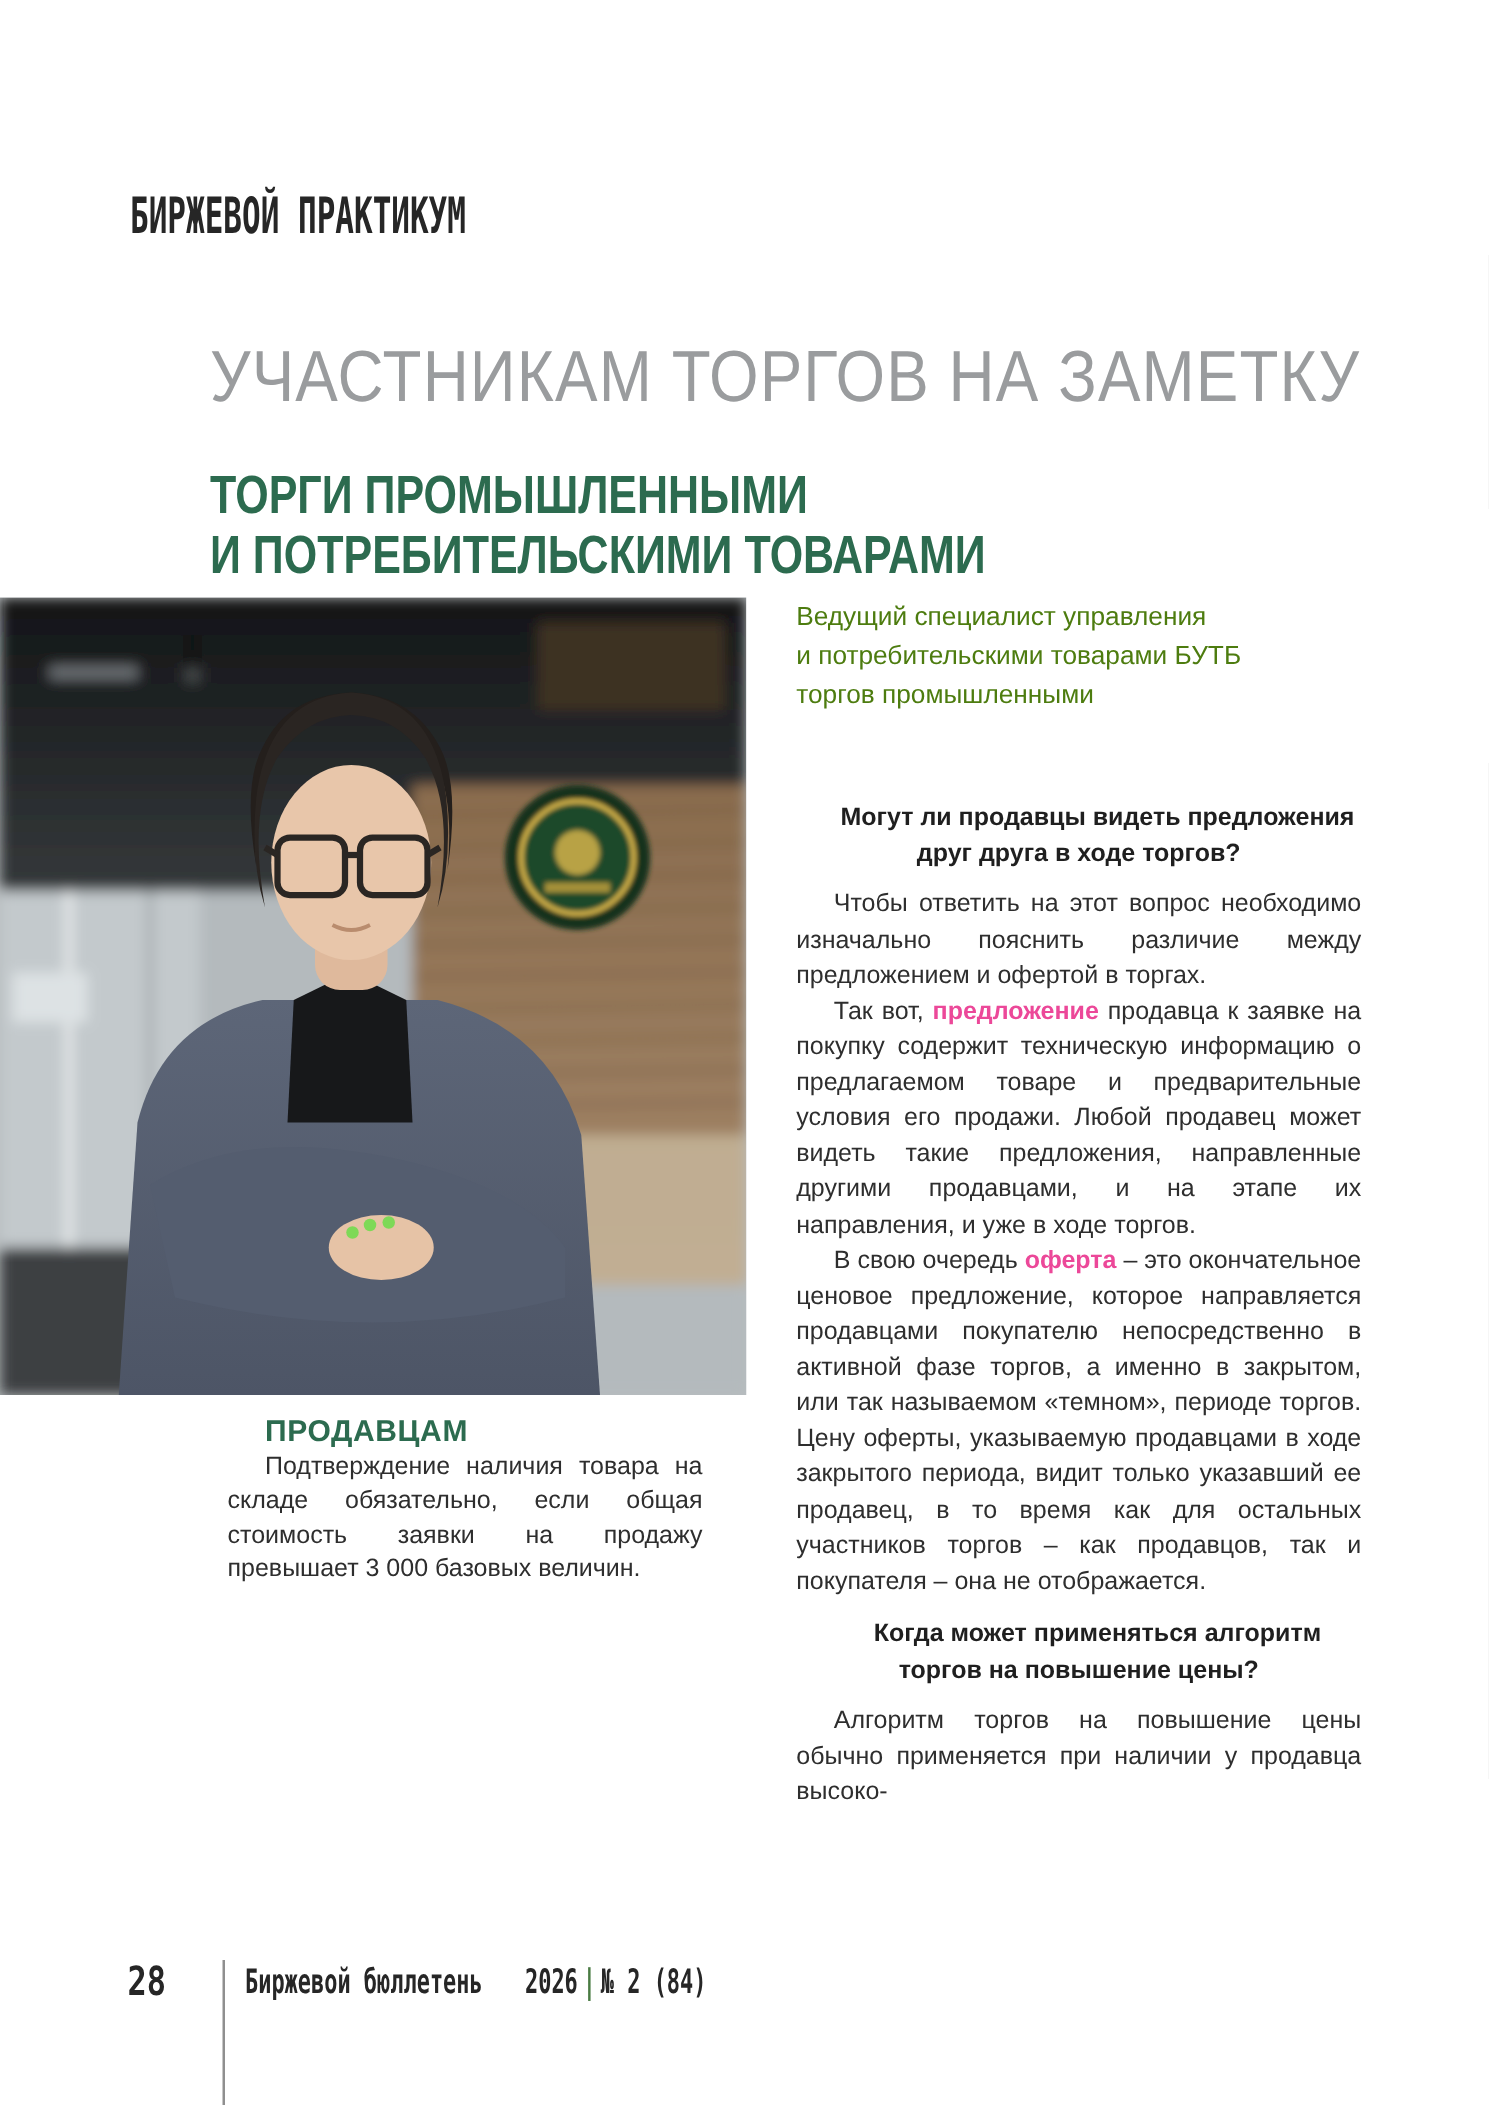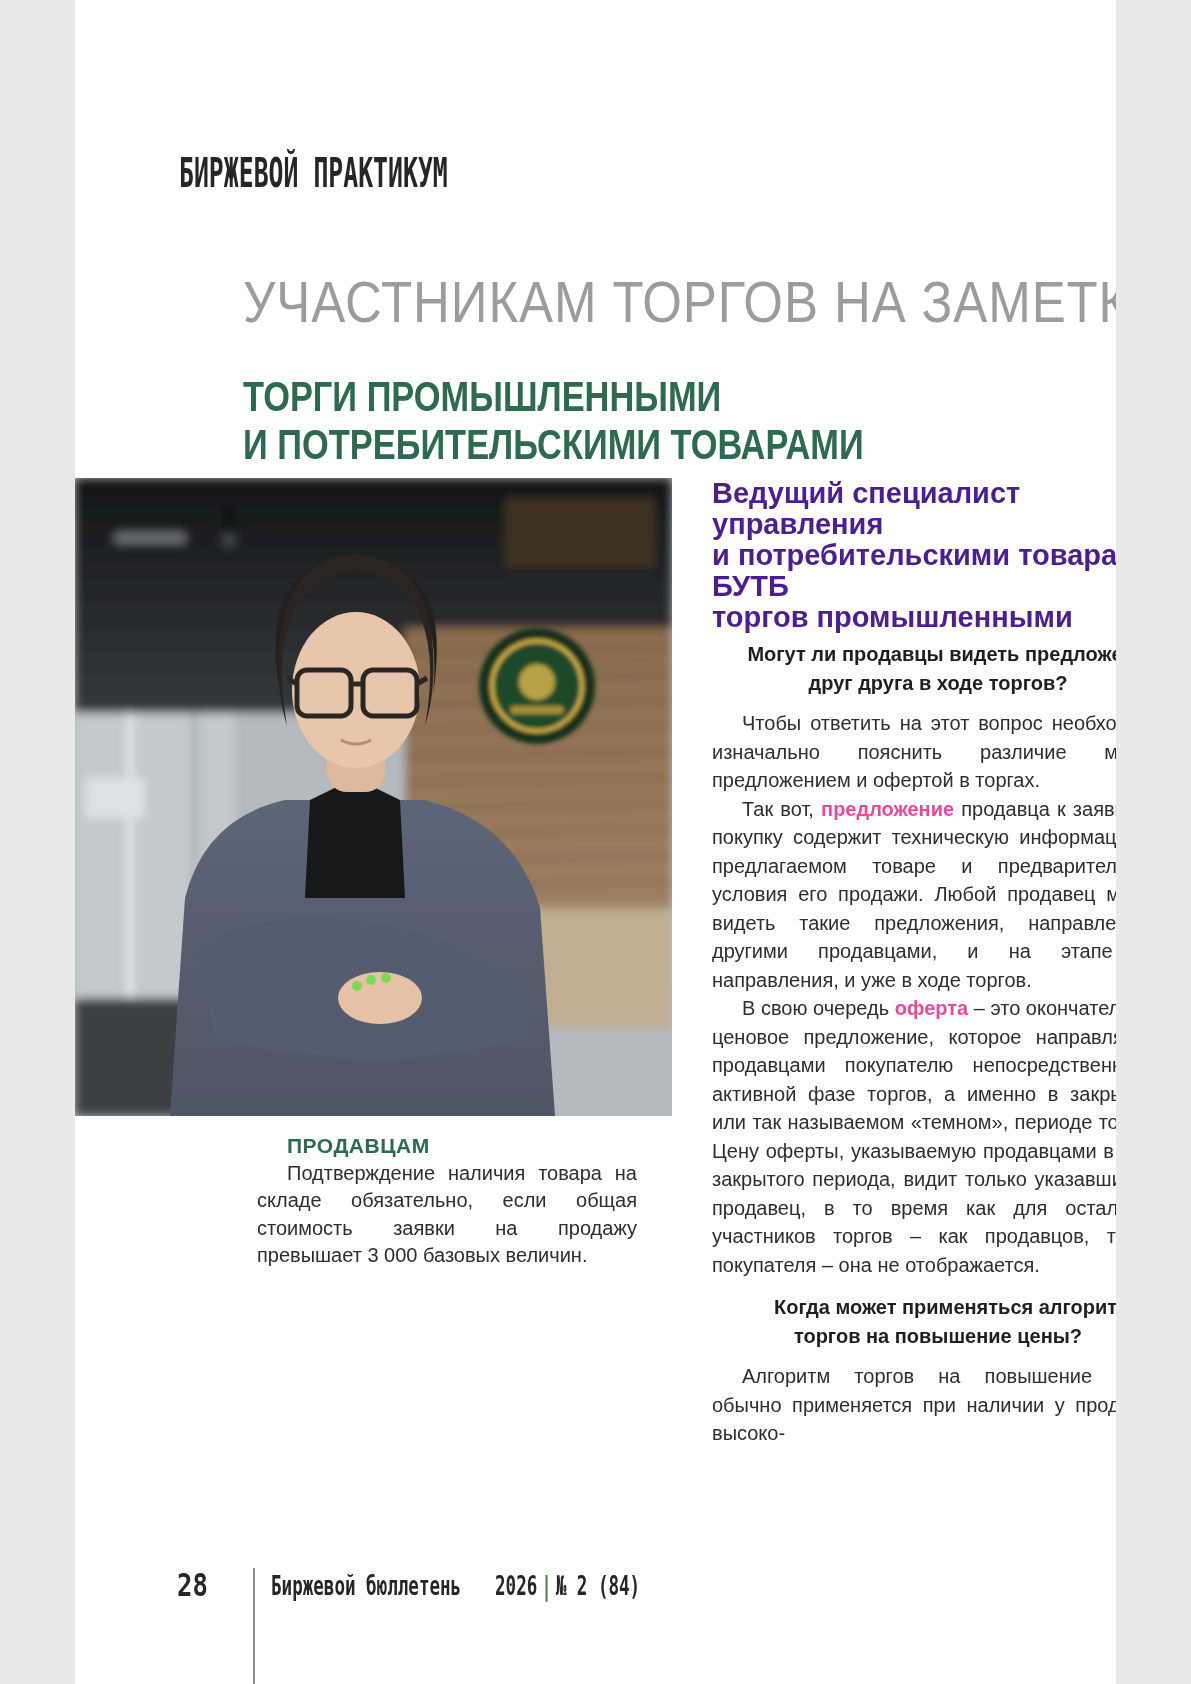--- a/index.html
+++ b/index.html
@@ -1,17 +1,17 @@
 <!DOCTYPE html>
 <html><head>
 <meta charset="utf-8">
 <style>
   html,body{margin:0;padding:0;background:#e9e9e9;}
   .page{
-    position:relative;width:1041px;height:1684px;margin:0 auto;
+    position:relative;width:1191px;height:1684px;margin:0 auto;
     background:#ffffff;overflow:hidden;
     font-family:"Liberation Sans",sans-serif;color:#2e2e2e;
   }
   .slab{font-family:"DejaVu Sans Mono",monospace;font-weight:700;color:#262626;}
   .kicker{
     position:absolute;left:104px;top:150px;
     font-size:40px;letter-spacing:0px;white-space:nowrap;
     transform:scaleX(0.62);transform-origin:left top;
   }
   .main-title{
@@ -23,29 +23,29 @@
     position:absolute;left:168px;top:372px;
     font-size:43px;line-height:48px;font-weight:700;color:#2c6b4f;
     transform:scaleX(0.80);transform-origin:left top;white-space:nowrap;
   }
   .photo{
     position:absolute;left:0;top:478px;width:597px;height:638px;overflow:hidden;
     background:#b7bcbe;
   }
   .author{position:absolute;left:637px;top:478px;width:460px;}
   .author-name{font-size:29px;font-weight:400;color:#2e7155;margin:0 0 14px 0;}
-  .author-role{font-size:29px;line-height:31px;color:#4c1d95;font-weight:bold;}
+  .author-role{font-size:21px;line-height:31px;color:#4d7c0f;}
   .col{position:absolute;text-align:justify;font-size:20px;line-height:28.5px;}
   .col-right{left:637px;top:640px;width:452px;}
   .col-left{left:182px;top:1132px;width:380px;line-height:27.5px;}
   .col p{margin:0;text-indent:30px;}
   .col p.q{font-weight:700;color:#1f1f1f;margin:14px 0 12px 0;text-align:center;}
   .col p.q:first-child{margin-top:0;}
   .section-heading{
-    font-size:21px;font-weight:700;color:#2c6b4f;letter-spacing:0.5px;
+    font-size:24px;font-weight:700;color:#2c6b4f;letter-spacing:0.5px;
     margin:0 0 20px 0;text-align:left;
   }
   .footer-pagenum{
     position:absolute;left:102px;top:1566px;font-size:32px;
     transform:scaleX(0.8);transform-origin:left top;
   }
   .footer-rule{
     position:absolute;left:178px;top:1568px;width:2px;height:116px;background:#8f8f8f;
   }
   .footer-bulletin{

